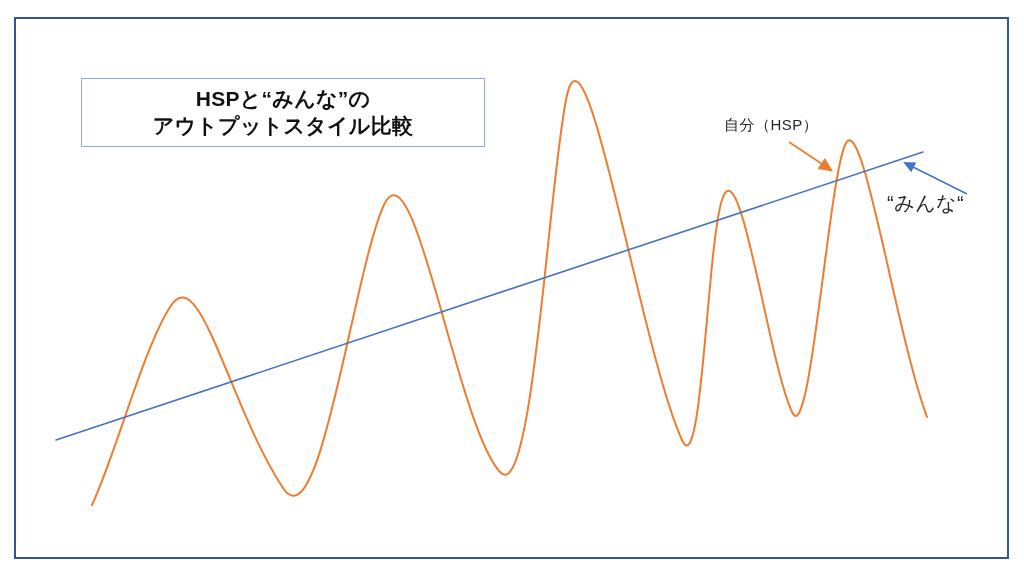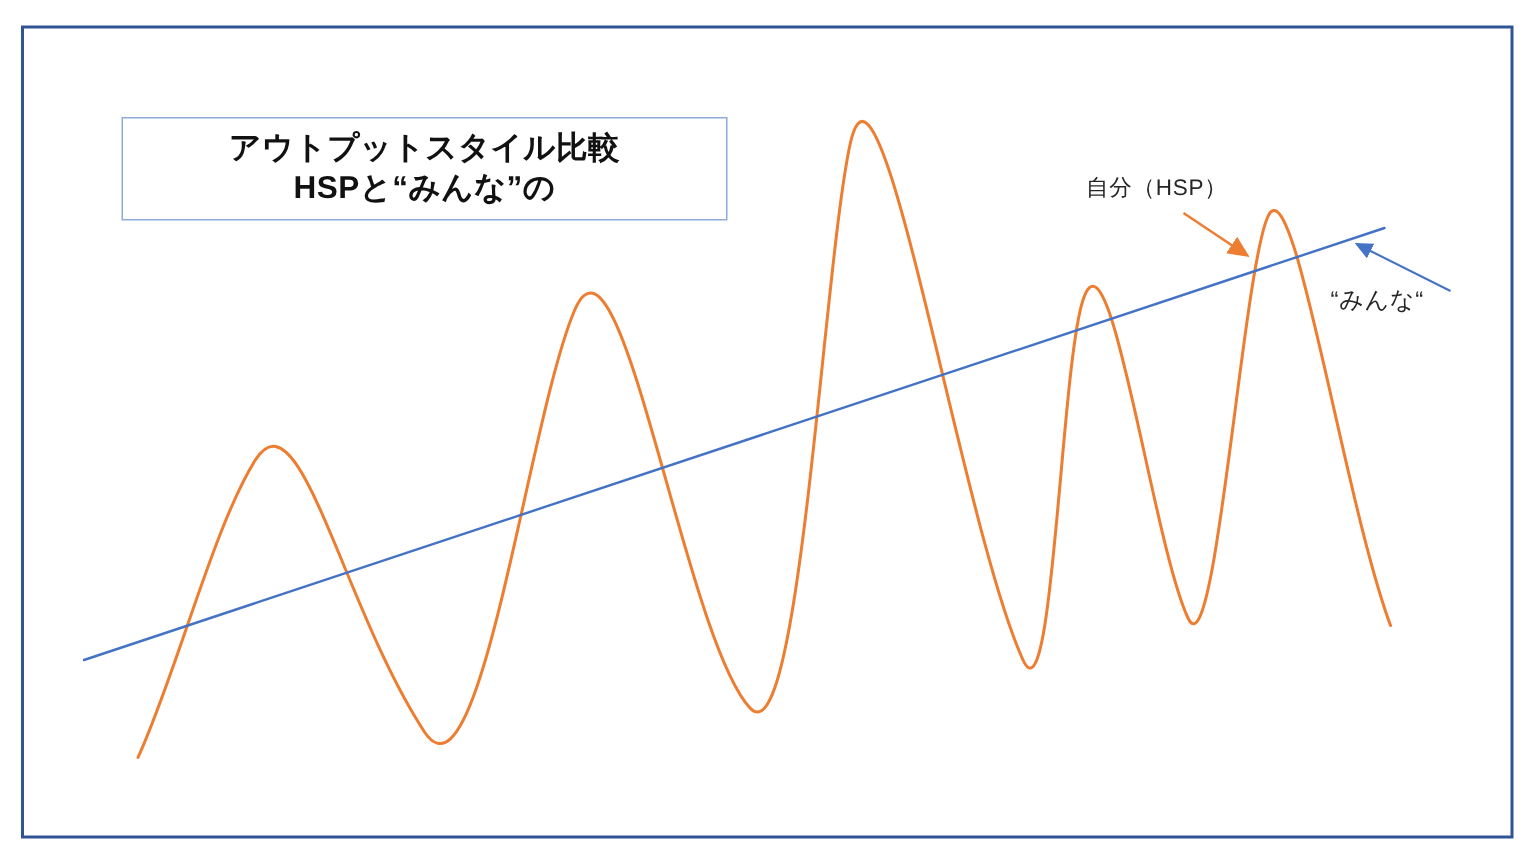--- a/index.html
+++ b/index.html
@@ -68,21 +68,21 @@
   }
   #label-self {
     left: 724px;
     top: 116px;
     font-size: 15px;
     letter-spacing: 0.5px;
   }
   #label-everyone {
     left: 887px;
     top: 190px;
-    font-size: 16px;
+    font-size: 20px;
     letter-spacing: 0.5px;
   }
 </style>
 </head>
 <body>
 
 <div id="slide">
 
   <div id="outer-frame" style="border-color: rgb(47, 85, 151);"></div>
 
@@ -109,21 +109,21 @@
              C 862,105 895,330 927,417"></path>
 
     <line id="trend-everyone" x1="56" y1="440" x2="923" y2="152" stroke="#4472C4" stroke-width="1.6" stroke-linecap="round"></line>
 
     <line id="pointer-self" x1="789" y1="142" x2="831" y2="170" stroke="#ED7D31" stroke-width="1.7" marker-end="url(#arrow-orange)"></line>
 
     <line id="pointer-everyone" x1="967" y1="194" x2="905" y2="163" stroke="#4472C4" stroke-width="1.4" marker-end="url(#arrow-blue)"></line>
   </svg>
 
   <div id="title-box" style="border-color: rgb(143, 170, 220);">
+    <div class="tline">HSPと“みんな”の</div>
     <div class="tline">アウトプットスタイル比較</div>
-    <div class="tline">HSPと“みんな”の</div>
   </div>
 
   <div id="label-self" class="annot-label">自分（HSP）</div>
 
   <div id="label-everyone" class="annot-label">“みんな“</div>
 
 </div>
 
 </body></html>

